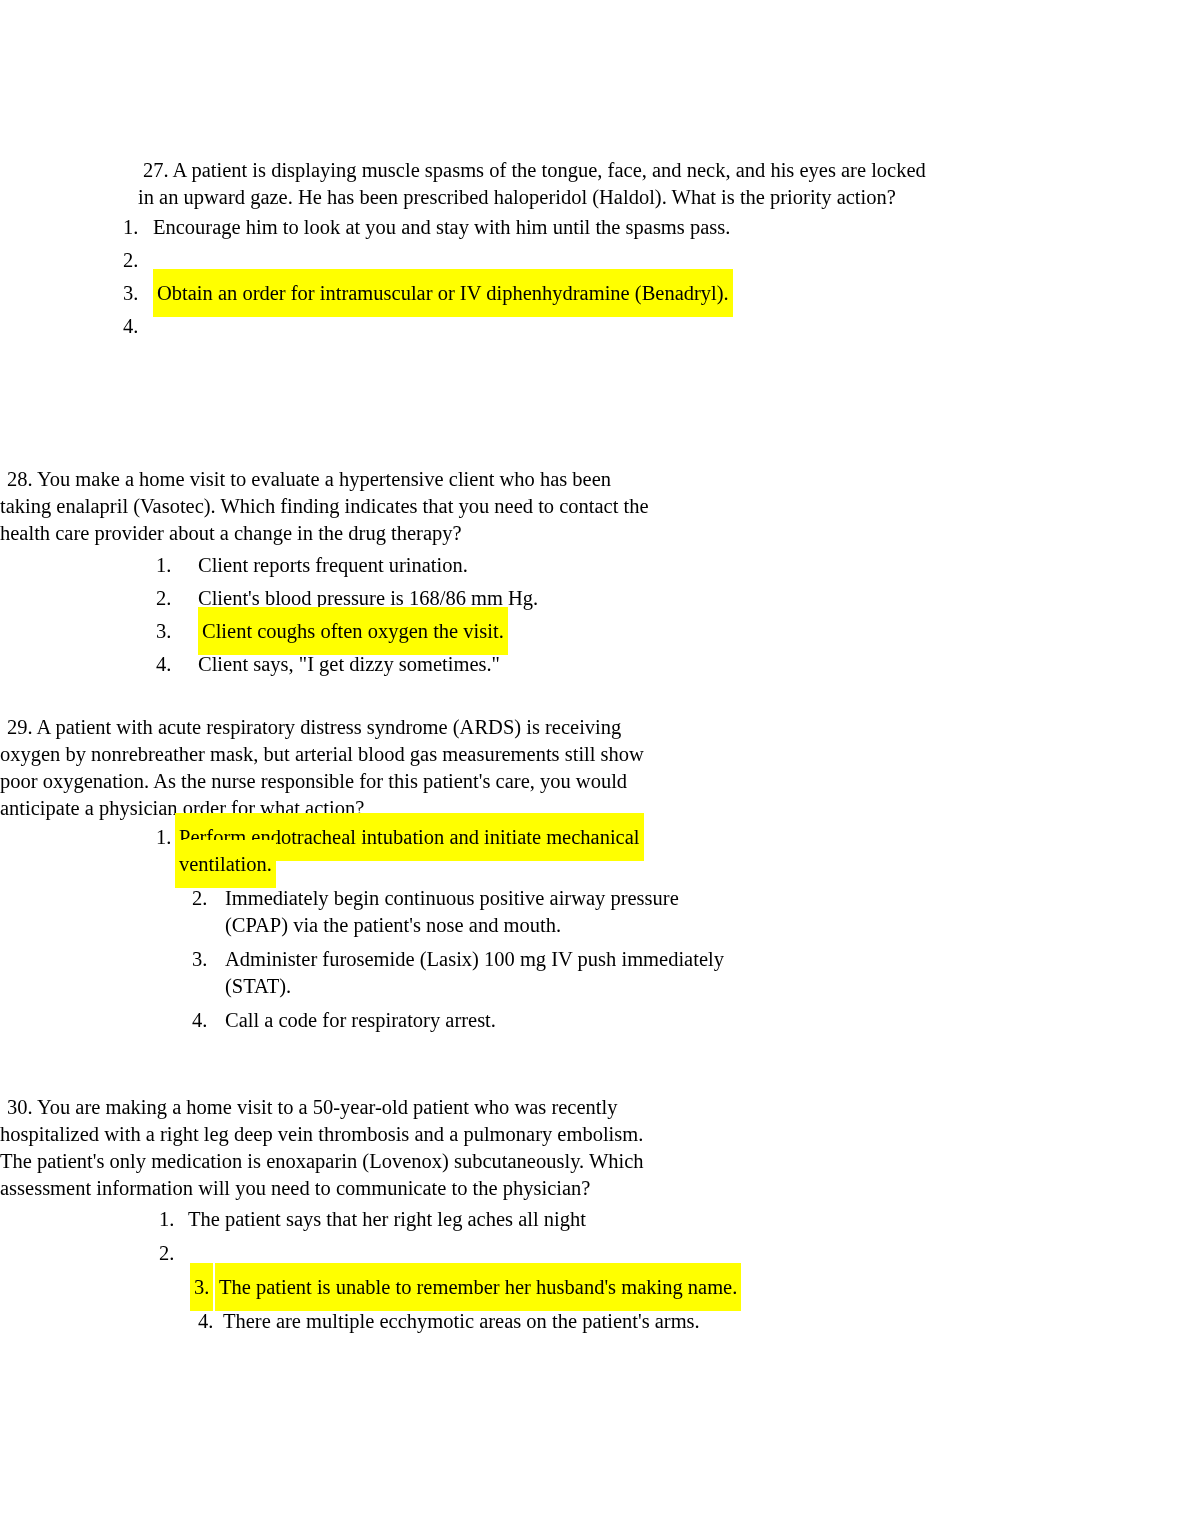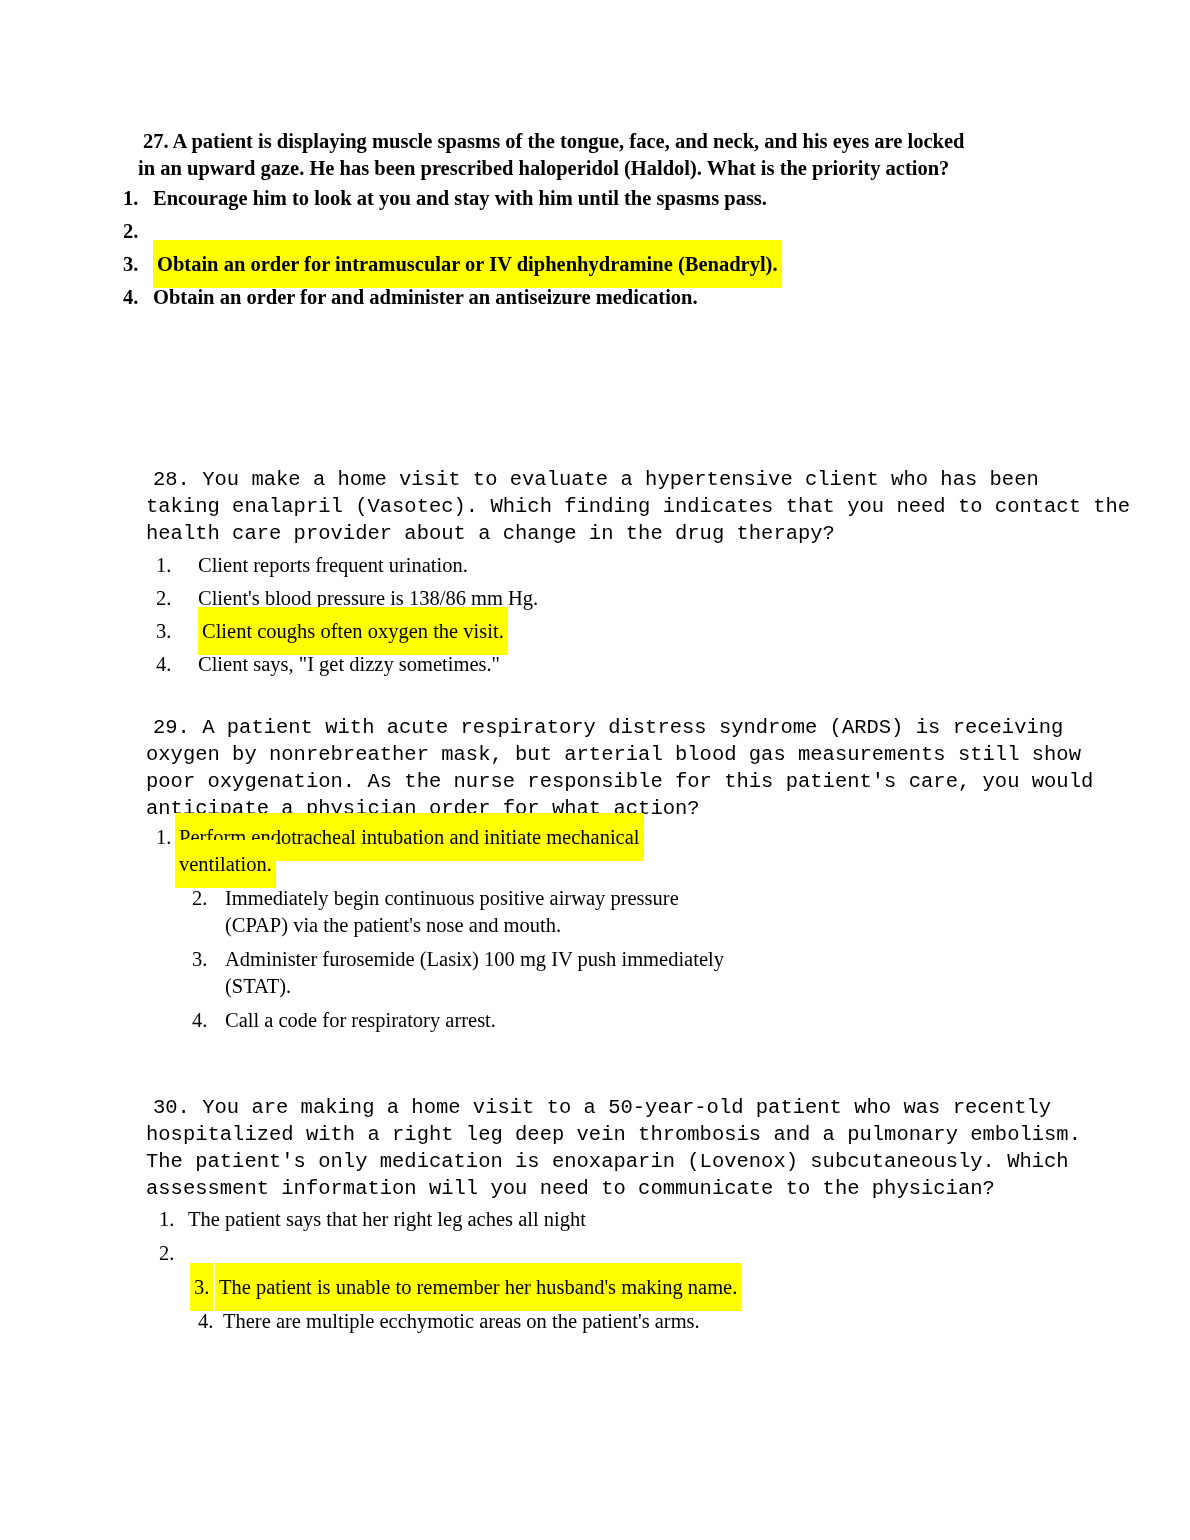--- a/index.html
+++ b/index.html
@@ -9,28 +9,28 @@
     position: relative;
     width: 1190px;
     height: 1540px;
     font-family: "Liberation Serif", "DejaVu Serif", serif;
     font-size: 20.5px;
     line-height: 27px;
     color: #000000;
     overflow: hidden;
   }
   .q { position: absolute; left: 0; right: 0; }
-  .q27 { top: 128px; font-weight: bold; }
+  .q27 { top: 157px; }
   .q28 { top: 466px; }
   .q29 { top: 714px; }
   .q30 { top: 1094px; }
 
   .stem { white-space: pre-line; }
   .q27 .stem { margin-left: 138px; text-indent: 5px; }
-  .q28 .stem, .q29 .stem, .q30 .stem { margin-left: 146px; text-indent: 7px; font-family: Liberation Mono, monospace; }
+  .q28 .stem, .q29 .stem, .q30 .stem { text-indent: 7px; }
 
   .q27 .opts { margin-top: 3px; }
   .q28 .opts { margin-top: 5px; }
   .q29 .opts { margin-top: 2px; }
   .q30 .opts { margin-top: 4px; }
 
   .opt { display: flex; align-items: flex-start; margin-bottom: 6px; }
   .q29 .opt, .q30 .opt { margin-bottom: 7px; }
 
   .num { flex: none; }
@@ -65,37 +65,36 @@
     </div>
     <div class="opt r2">
       <span class="num"><span class="n">2.</span></span>
     </div>
     <div class="opt r3">
       <span class="num"><span class="n">3.</span></span>
       <span class="txt"><span class="t hl">Obtain an order for intramuscular or IV diphenhydramine (Benadryl).</span></span>
     </div>
     <div class="opt r4">
       <span class="num"><span class="n">4.</span></span>
-      <span class="txt"><span class="t">Obtain an order for and administer an antiseizure medication.</span></span>
     </div>
   </div>
 </section>
 
 <section class="q q28">
   <p class="stem">28. You make a home visit to evaluate a hypertensive client who has been
 taking enalapril (Vasotec). Which finding indicates that you need to contact the
 health care provider about a change in the drug therapy?</p>
   <div class="opts">
     <div class="opt r1">
       <span class="num"><span class="n">1.</span></span>
       <span class="txt"><span class="t">Client reports frequent urination.</span></span>
     </div>
     <div class="opt r2">
       <span class="num"><span class="n">2.</span></span>
-      <span class="txt"><span class="t">Client's blood pressure is 138/86 mm Hg.</span></span>
+      <span class="txt"><span class="t">Client's blood pressure is 168/86 mm Hg.</span></span>
     </div>
     <div class="opt r3">
       <span class="num"><span class="n">3.</span></span>
       <span class="txt"><span class="t hl">Client coughs often oxygen the visit.</span></span>
     </div>
     <div class="opt r4">
       <span class="num"><span class="n">4.</span></span>
       <span class="txt"><span class="t">Client says, "I get dizzy sometimes."</span></span>
     </div>
   </div>

